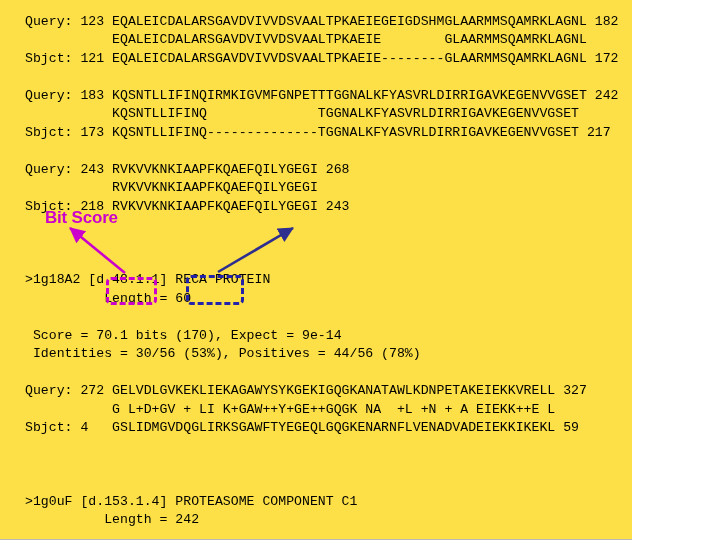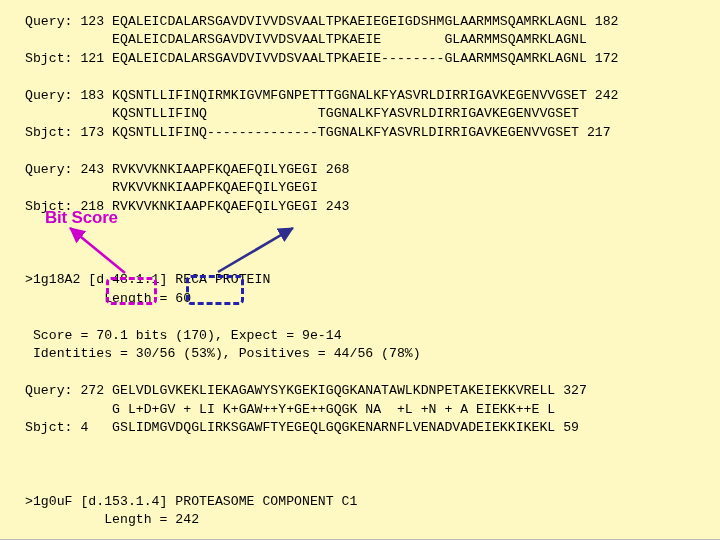--- a/index.html
+++ b/index.html
@@ -2,23 +2,23 @@
 <html><head>
 <meta charset="utf-8">
 <style>
   html, body {
     margin: 0;
     padding: 0;
     background: #ffffff;
   }
   #page {
     position: relative;
-    width: 720px;
+    width: 632px;
     height: 540px;
-    background: #fef9c3;
+    background: #fde047;
     overflow: hidden;
     font-family: "Liberation Mono", "DejaVu Sans Mono", monospace;
   }
   
   #report {
     position: absolute;
     left: 25px;
     top: 13px;
     font-family: "Liberation Mono", "DejaVu Sans Mono", monospace;
     font-size: 13.2px;

